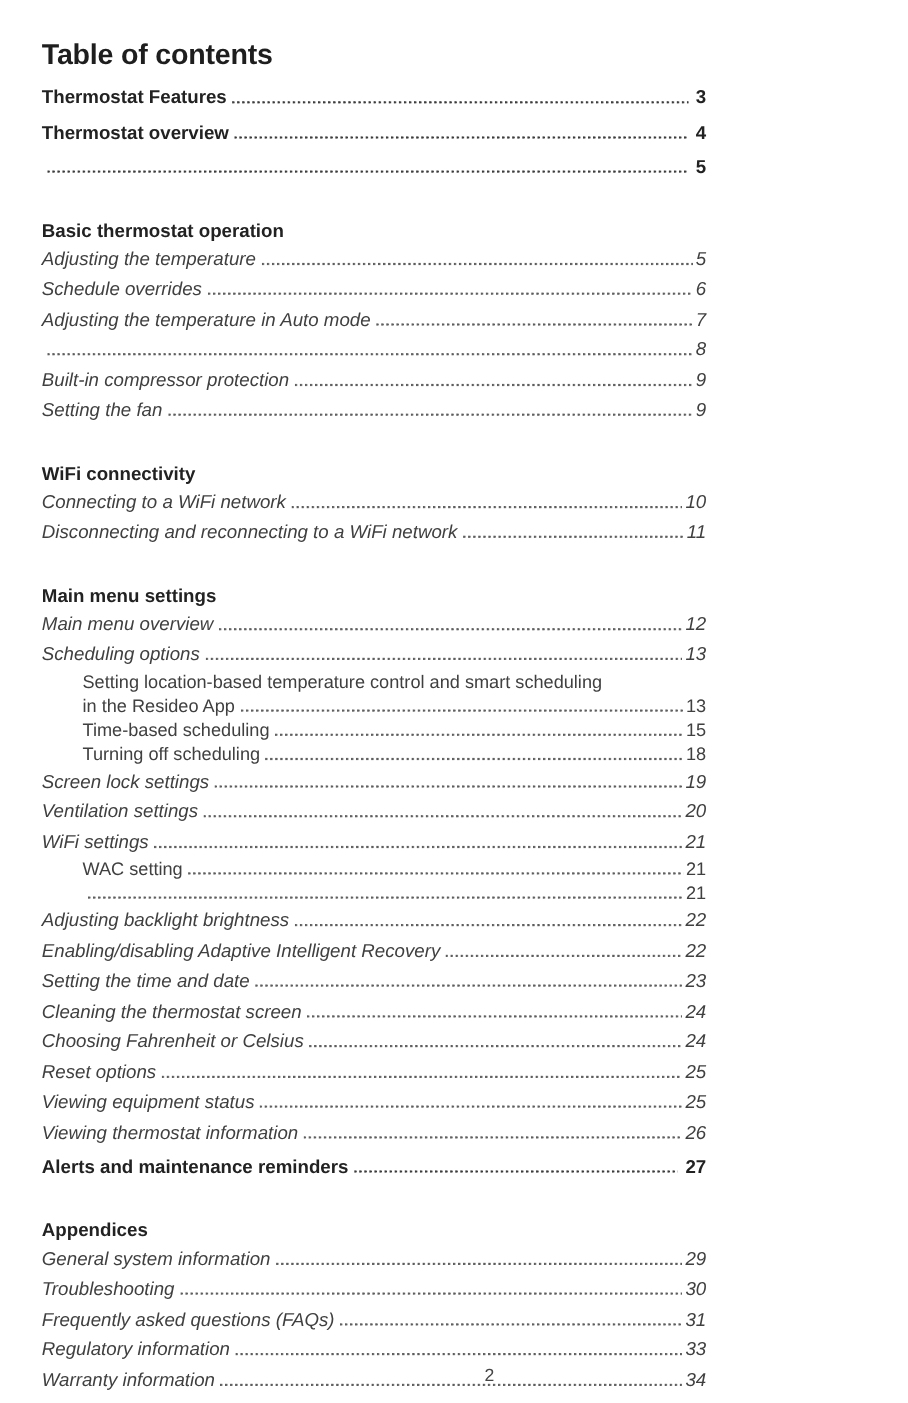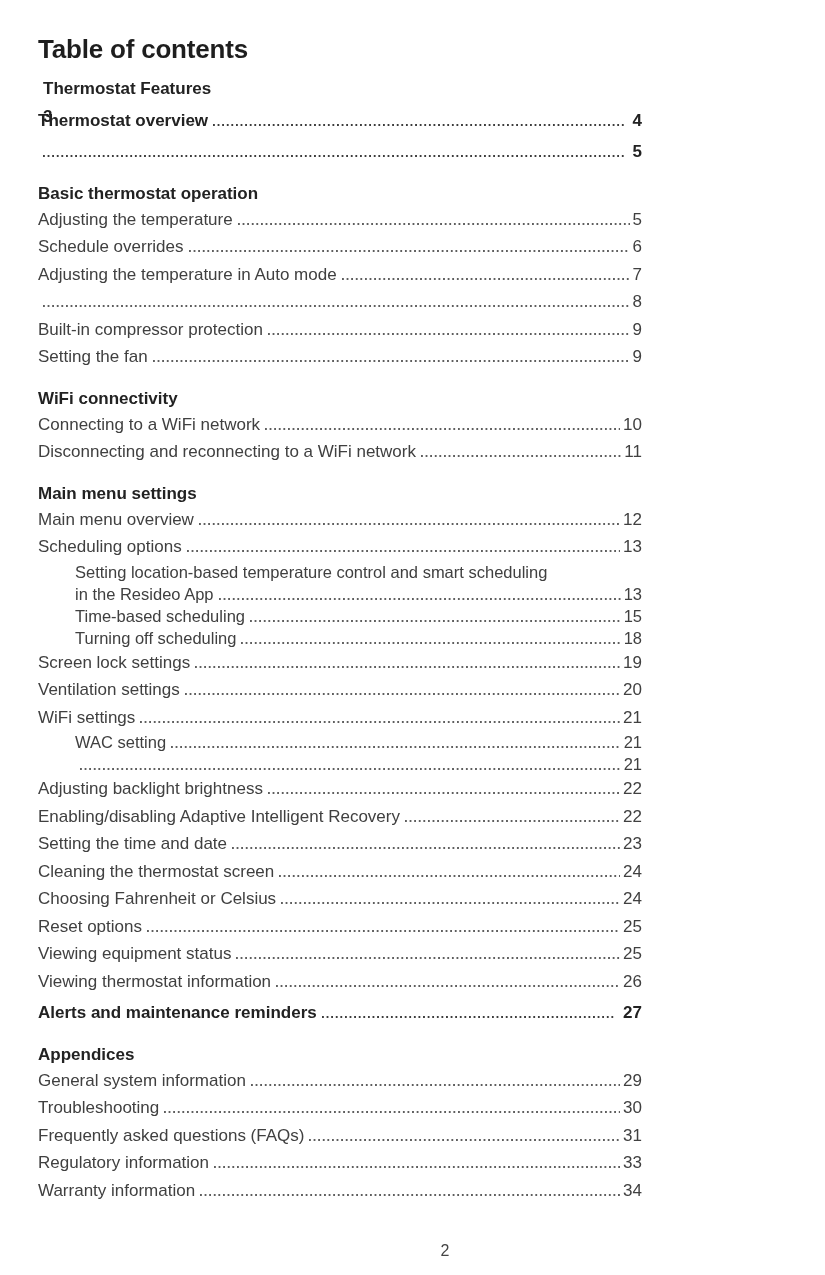--- a/index.html
+++ b/index.html
@@ -23,34 +23,35 @@
   .row { display: flex; align-items: baseline; }
   .row .label { white-space: nowrap; }
   .row.chapter {
     font-weight: 700;
     font-size: 17px;
     color: #222222;
     height: 27.5px;
     line-height: 27.5px;
     margin-top: 4px;
   }
-  #toc-list .row.chapter:first-child { margin-top: 0; flex-direction: column; }
+  #toc-list .row.chapter:first-child { margin-top: 0; }
   .row.heading {
     font-weight: 700;
     font-size: 17px;
     color: #222222;
     height: 24px;
     line-height: 24px;
-    margin-top: 16px;
+    margin-top: 32px;
   }
   .row.item {
     font-size: 17px;
     color: #404040;
     height: 27.5px;
     line-height: 27.5px;
+    font-style: italic;
   }
   .row.sub {
     font-size: 16.5px;
     color: #404040;
     height: 22px;
     line-height: 22px;
     padding-left: 37px;
   }
   .leader {
     flex: 1 1 auto;

